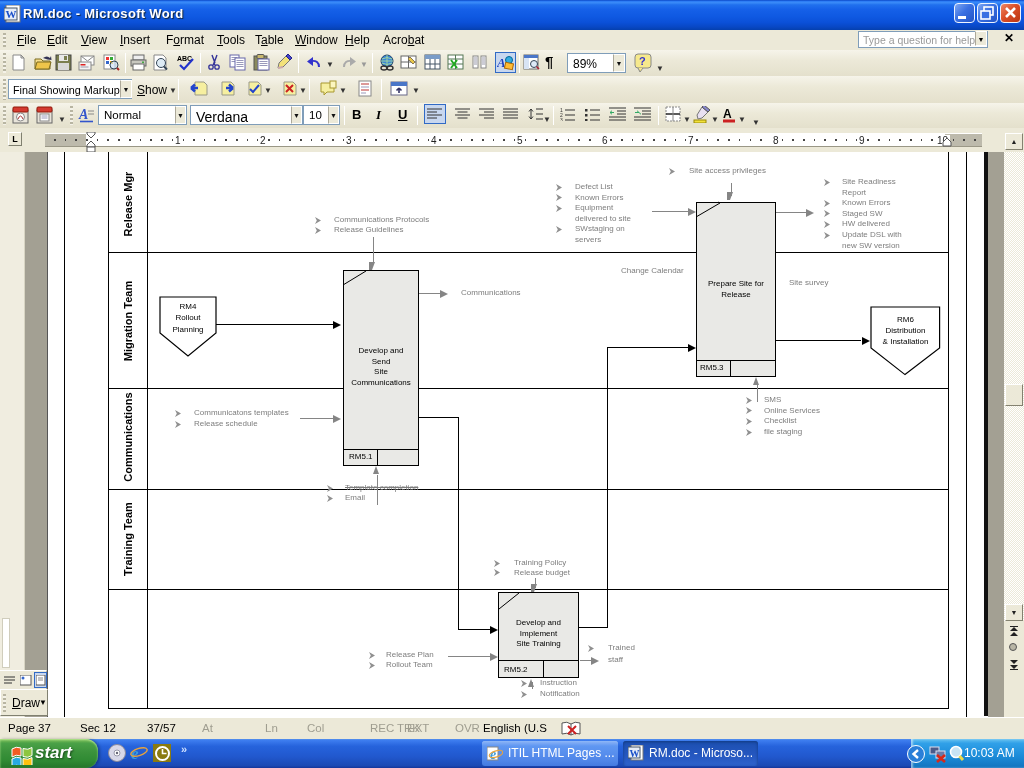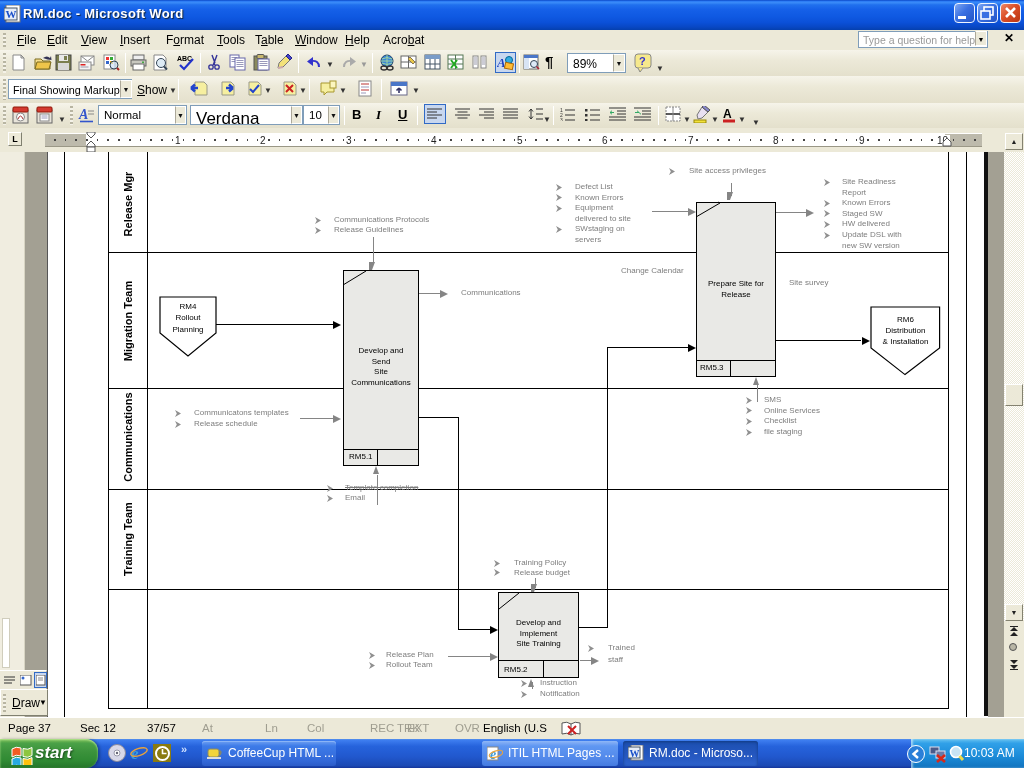--- a/index.html
+++ b/index.html
@@ -358,21 +358,21 @@
         <text x="1" y="13" font-size="14" font-weight="bold" font-style="italic" fill="#3355cc" font-family="Liberation Serif">A</text>
         <line x1="2" y1="15.5" x2="15" y2="15.5" stroke="#3355cc" stroke-width="1.6"></line>
         <line x1="10" y1="5" x2="16" y2="5" stroke="#888"></line>
         <line x1="10" y1="8" x2="16" y2="8" stroke="#888"></line>
       </svg>
     <div class="combo" style="left:98px;top:2px;width:89px;height:20px">
         <span style="position:absolute;left:5px;top:3px;font-size:11.5px">Normal</span>
       </div>
     <div class="cararea" style="left:175px;top:3px;width:11px;height:18px;font-size:7px;line-height:18px">▼</div>
     <div class="combo" style="left:190px;top:2px;width:113px;height:20px">
-        <span style="position:absolute;left:5px;top:3px;font-size:17px">Verdana</span>
+        <span style="position:absolute;left:5px;top:3px;font-size:14px">Verdana</span>
       </div>
     <div class="cararea" style="left:291px;top:3px;width:11px;height:18px;font-size:7px;line-height:18px">▼</div>
     <div class="combo" style="left:303px;top:2px;width:37px;height:20px">
         <span style="position:absolute;left:5px;top:3px;font-size:11.5px">10</span>
       </div>
     <div class="cararea" style="left:328px;top:3px;width:11px;height:18px;font-size:7px;line-height:18px">▼</div>
     <div class="sep" style="left:344px;top:3px;height:19px"></div>
     <span class="abs" style="left:352px;top:4px;font-size:13px;font-weight:bold">B</span>
     <span class="abs" style="left:376px;top:4px;font-size:13px;font-weight:bold;font-style:italic;font-family:'Liberation Serif',serif">I</span>
     <span class="abs" style="left:398px;top:4px;font-size:13px;font-weight:bold;text-decoration:underline">U</span>
@@ -750,28 +750,20 @@
     <svg class="qlicon" style="left:130px" width="18" height="18">
         <text x="1" y="15" font-size="17" font-weight="bold" font-style="italic" fill="#3A9BDC" font-family="Liberation Serif">e</text>
         <ellipse cx="9" cy="8" rx="8.5" ry="3.5" fill="none" stroke="#E8A33D" stroke-width="1.4" transform="rotate(-18 9 8)"></ellipse>
       </svg>
     <svg class="qlicon" style="left:153px" width="19" height="19">
         <rect x="0" y="0" width="19" height="19" fill="#8A7A10"></rect>
         <circle cx="9.5" cy="9.5" r="6.5" fill="none" stroke="#fff" stroke-width="2"></circle>
         <path d="M9.5 5 v4.5 h4" stroke="#fff" stroke-width="1.6" fill="none"></path>
       </svg>
     <div class="abs" style="left:181px;top:4px;color:#cfe0ff;font-size:11px;font-weight:bold">»</div>
-    <div class="taskbtn" style="left:202px;width:134px">
-      <svg class="tbicon" width="16" height="16">
-          <rect x="1" y="4" width="11" height="8" rx="2" fill="#F2D43A" stroke="#886"></rect>
-          <path d="M12 6 q4 0 0 5" fill="none" stroke="#886" stroke-width="1.4"></path>
-          <rect x="0" y="12" width="14" height="2" fill="#ddd"></rect>
-        </svg>
-      <span class="tbtxt">CoffeeCup HTML ...</span>
-    </div>
     <div class="taskbtn" style="left:482px;width:136px;background:linear-gradient(180deg,#8FB5F6 0%,#5F97F2 20%,#4f85e8 80%,#447ae0 100%)">
       <svg class="tbicon" width="16" height="16">
           <rect x="0" y="2" width="11" height="13" fill="#fff" stroke="#888"></rect>
           <text x="3" y="14" font-size="14" font-weight="bold" font-style="italic" fill="#3A9BDC" font-family="Liberation Serif">e</text>
           <ellipse cx="9" cy="9" rx="7" ry="3" fill="none" stroke="#E8A33D" stroke-width="1.2" transform="rotate(-18 9 9)"></ellipse>
         </svg>
       <span class="tbtxt">ITIL HTML Pages ...</span>
     </div>
     <div class="taskbtn" style="left:623px;width:135px;background:linear-gradient(180deg,#1C4FB0 0%,#2456BE 50%,#2E62CC 100%);box-shadow:inset 0 1px 3px #123a80">
       <svg class="tbicon" width="16" height="16">

